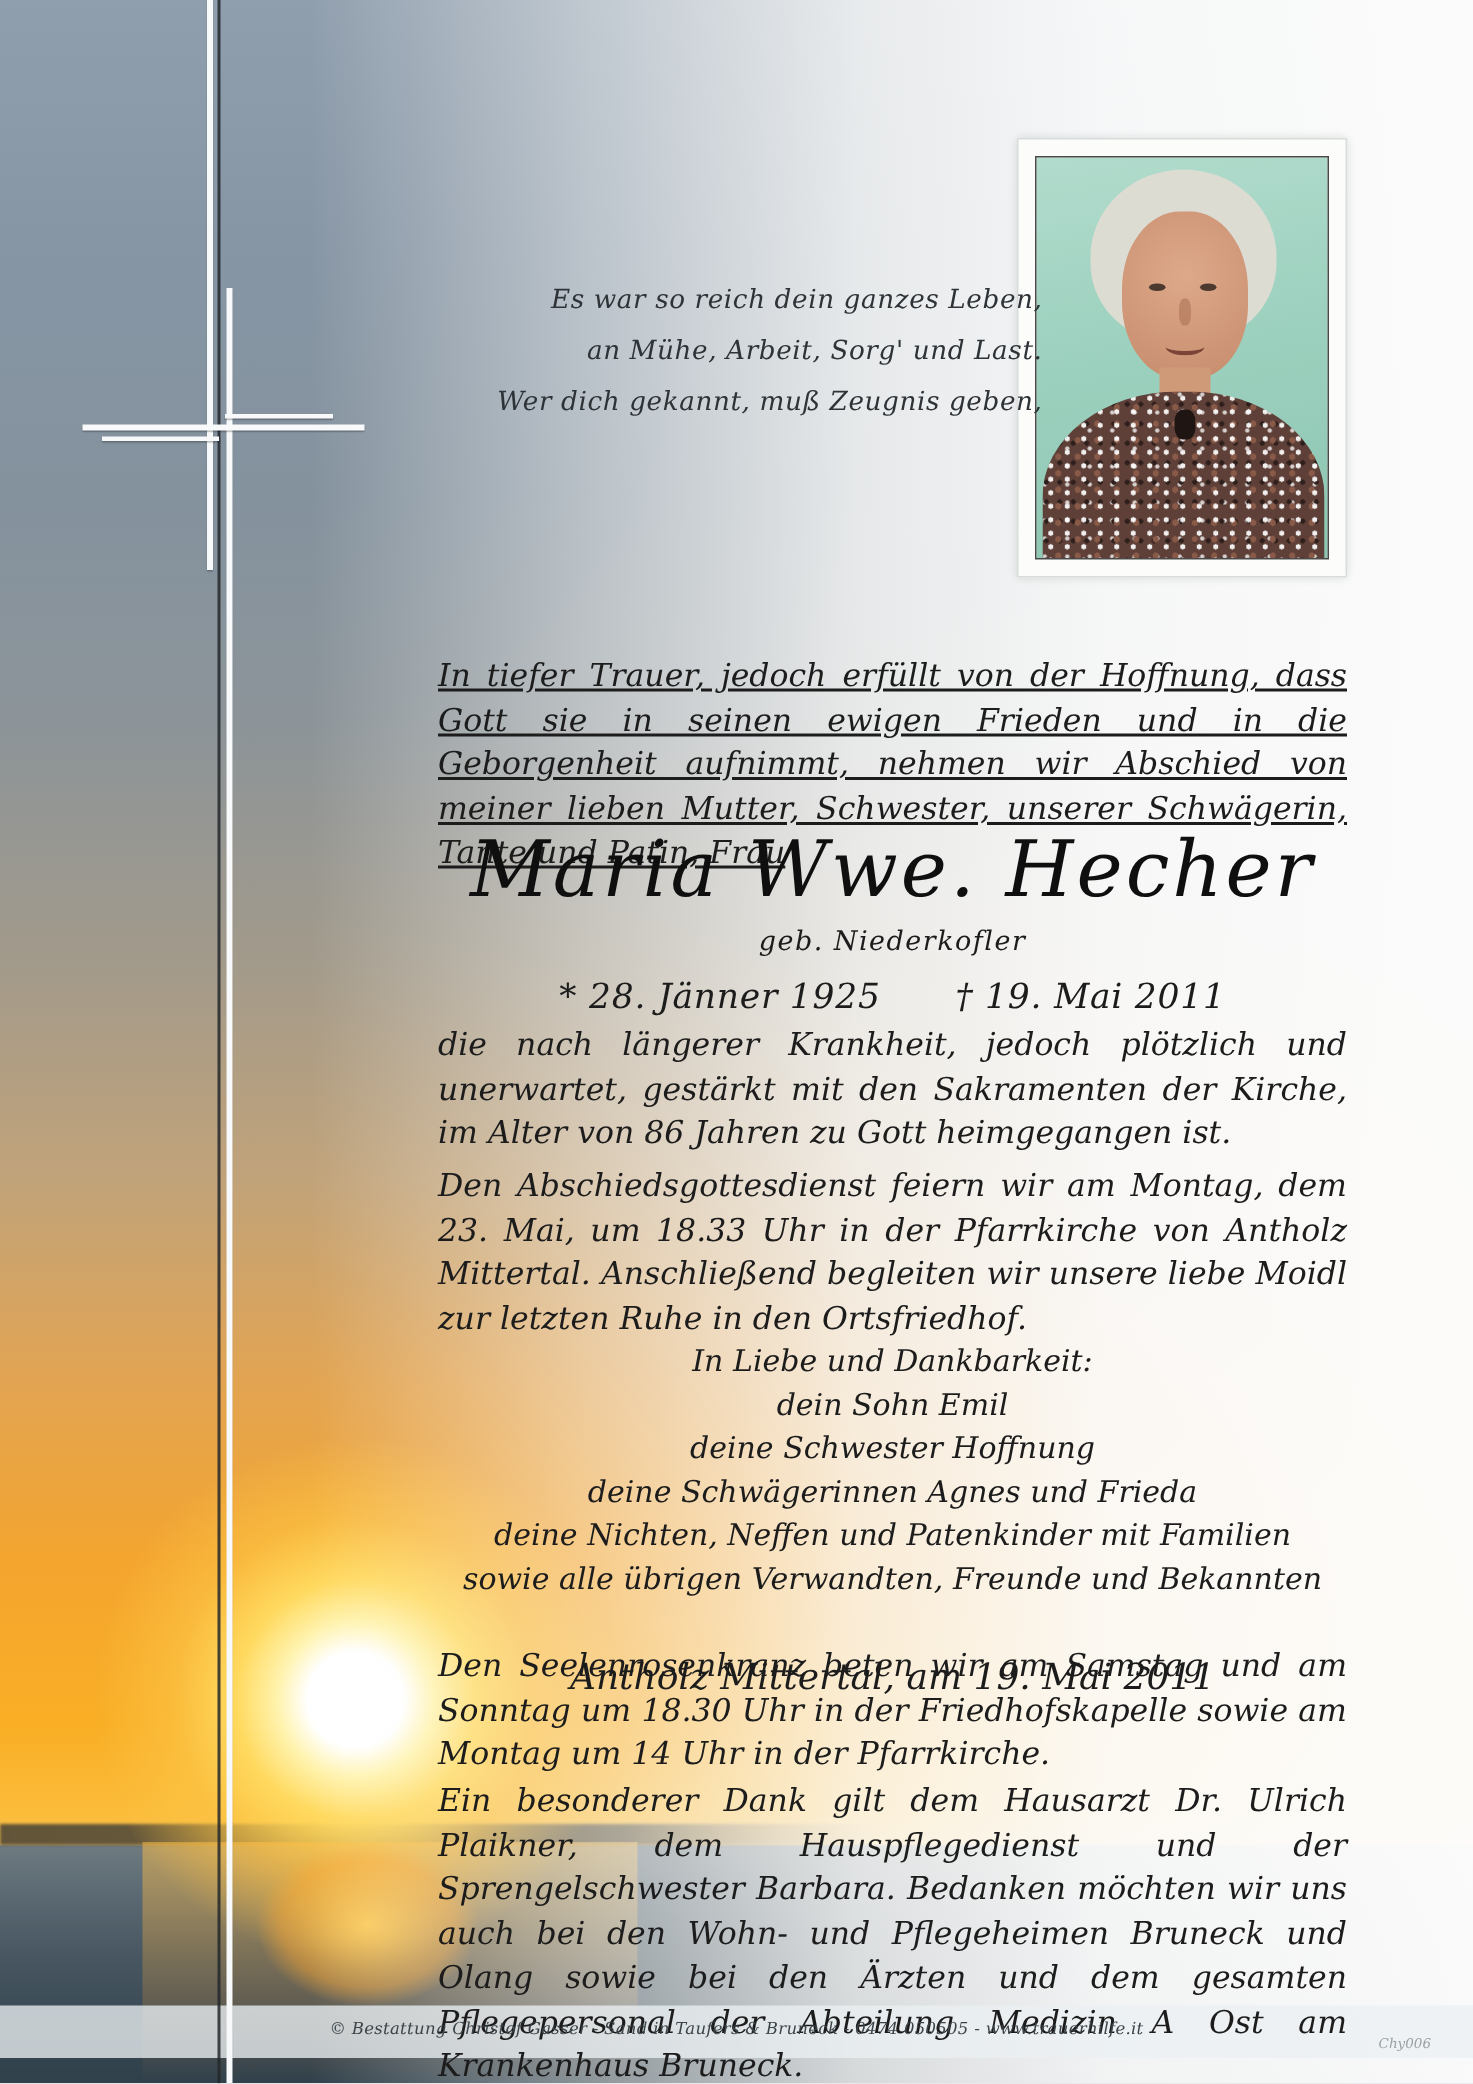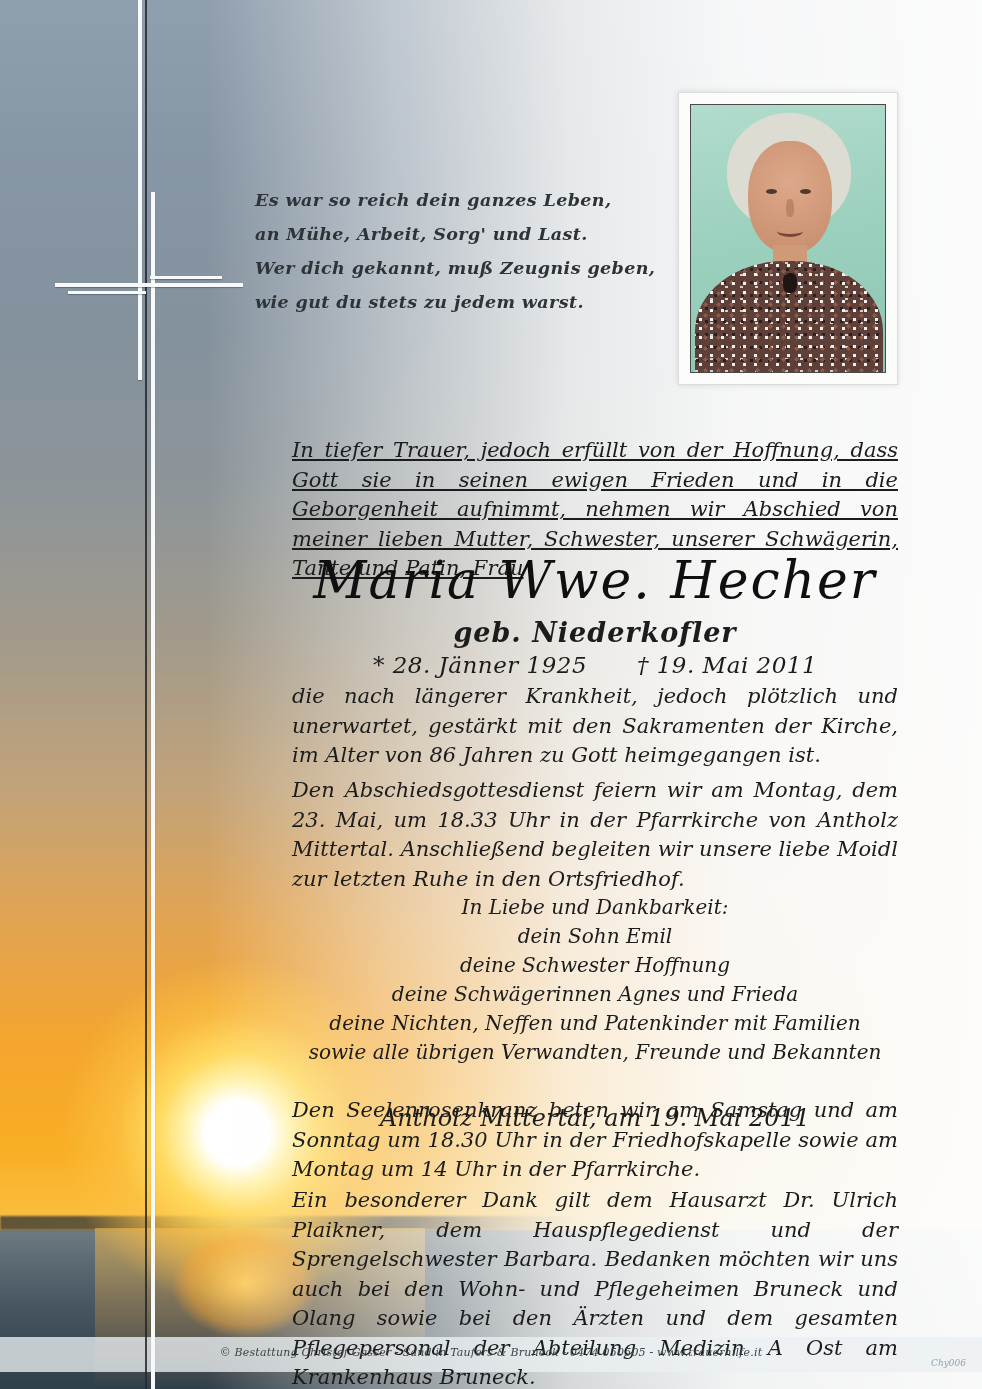--- a/index.html
+++ b/index.html
@@ -84,38 +84,38 @@
     background-image:
       radial-gradient(circle,rgba(255,255,255,.92) 1.6px,rgba(255,255,255,0) 1.8px),
       radial-gradient(circle,#8a5a48 2px,rgba(138,90,72,0) 2.2px),
       radial-gradient(circle,#2e1f1c 1.6px,rgba(46,31,28,0) 1.8px),
       radial-gradient(circle,rgba(255,255,255,.75) 1.3px,rgba(255,255,255,0) 1.5px);
     background-size:11px 9px,13px 11px,9px 13px,15px 12px;
     background-position:0 0,4px 5px,7px 2px,9px 8px;}
   .p-button{position:absolute;left:92px;top:168px;width:14px;height:20px;background:#1f1512;border-radius:40%;}
   
   .txt{position:absolute;font-style:italic;}
-  .poem{left:255px;top:183px;width:440px;text-align:left;
-    font-size:17.5px;line-height:34px;color:#2e3338;letter-spacing:.4px;font-weight:bold;}
+  .poem{left:255px;top:183px;width:440px;text-align:right;
+    font-size:17.5px;line-height:34px;color:#2e3338;letter-spacing:.4px;}
   .col{left:292px;width:606px;}
   .just{text-align:justify;font-size:21px;line-height:29.5px;}
   .intro{top:436px;text-decoration:underline;}
   .name{top:550px;text-align:center;font-size:52px;letter-spacing:2px;color:#0f0f0f;line-height:60px;}
-  .maiden{top:617px;text-align:center;font-size:27px;letter-spacing:1px;font-weight:bold;}
+  .maiden{top:617px;text-align:center;font-size:18px;letter-spacing:1px;}
   .dates{top:652px;text-align:center;font-size:23px;letter-spacing:.5px;}
   .dates .death-date{margin-left:42px;}
   .passing{top:682px;}
   .service{top:776px;}
   .mourners{top:868px;text-align:center;font-size:20px;line-height:29px;margin-top:25px;}
   .dateline{top:1104px;text-align:center;font-size:24px;}
   .rosary{top:1096px;}
   .thanks{top:1186px;}
   .footer{left:0;top:1346px;width:100%;text-align:center;
     font-size:11px;color:#3b4449;letter-spacing:.2px;}
-  .corner-mark{right:16px;top:1358px;font-size:9px;color:#9aa0a4;margin-left:34px;}
+  .corner-mark{right:28px;top:1358px;font-size:9px;color:#9aa0a4;margin-left:34px;}
 </style>
 </head>
 <body>
 
 <div class="page">
 
   <div class="bg-sky"></div>
   <div class="bg-horizon"></div>
   <div class="bg-sun"></div>
   <div class="bg-sea-reflect"></div>
@@ -143,21 +143,20 @@
       <div class="p-neck"></div>
       <div class="p-blouse"></div>
       <div class="p-button"></div>
     </div>
   </div>
 
   <div class="txt poem">
     <div>Es war so reich dein ganzes Leben,</div>
     <div>an Mühe, Arbeit, Sorg' und Last.</div>
     <div>Wer dich gekannt, muß Zeugnis geben,</div>
-    <div>wie gut du stets zu jedem warst.</div>
   </div>
 
   <div class="txt col just intro">In tiefer Trauer, jedoch erfüllt von der Hoffnung, dass Gott sie in seinen ewigen Frieden und in die Geborgenheit aufnimmt, nehmen wir Abschied von meiner lieben Mutter, Schwester, unserer Schwägerin, Tante und Patin, Frau</div>
 
   <div class="txt col name">Maria Wwe. Hecher</div>
   <div class="txt col maiden">geb. Niederkofler</div>
   <div class="txt col dates">
     <span>* 28. Jänner 1925</span>
     <span class="death-date">† 19. Mai 2011</span>
   </div>

